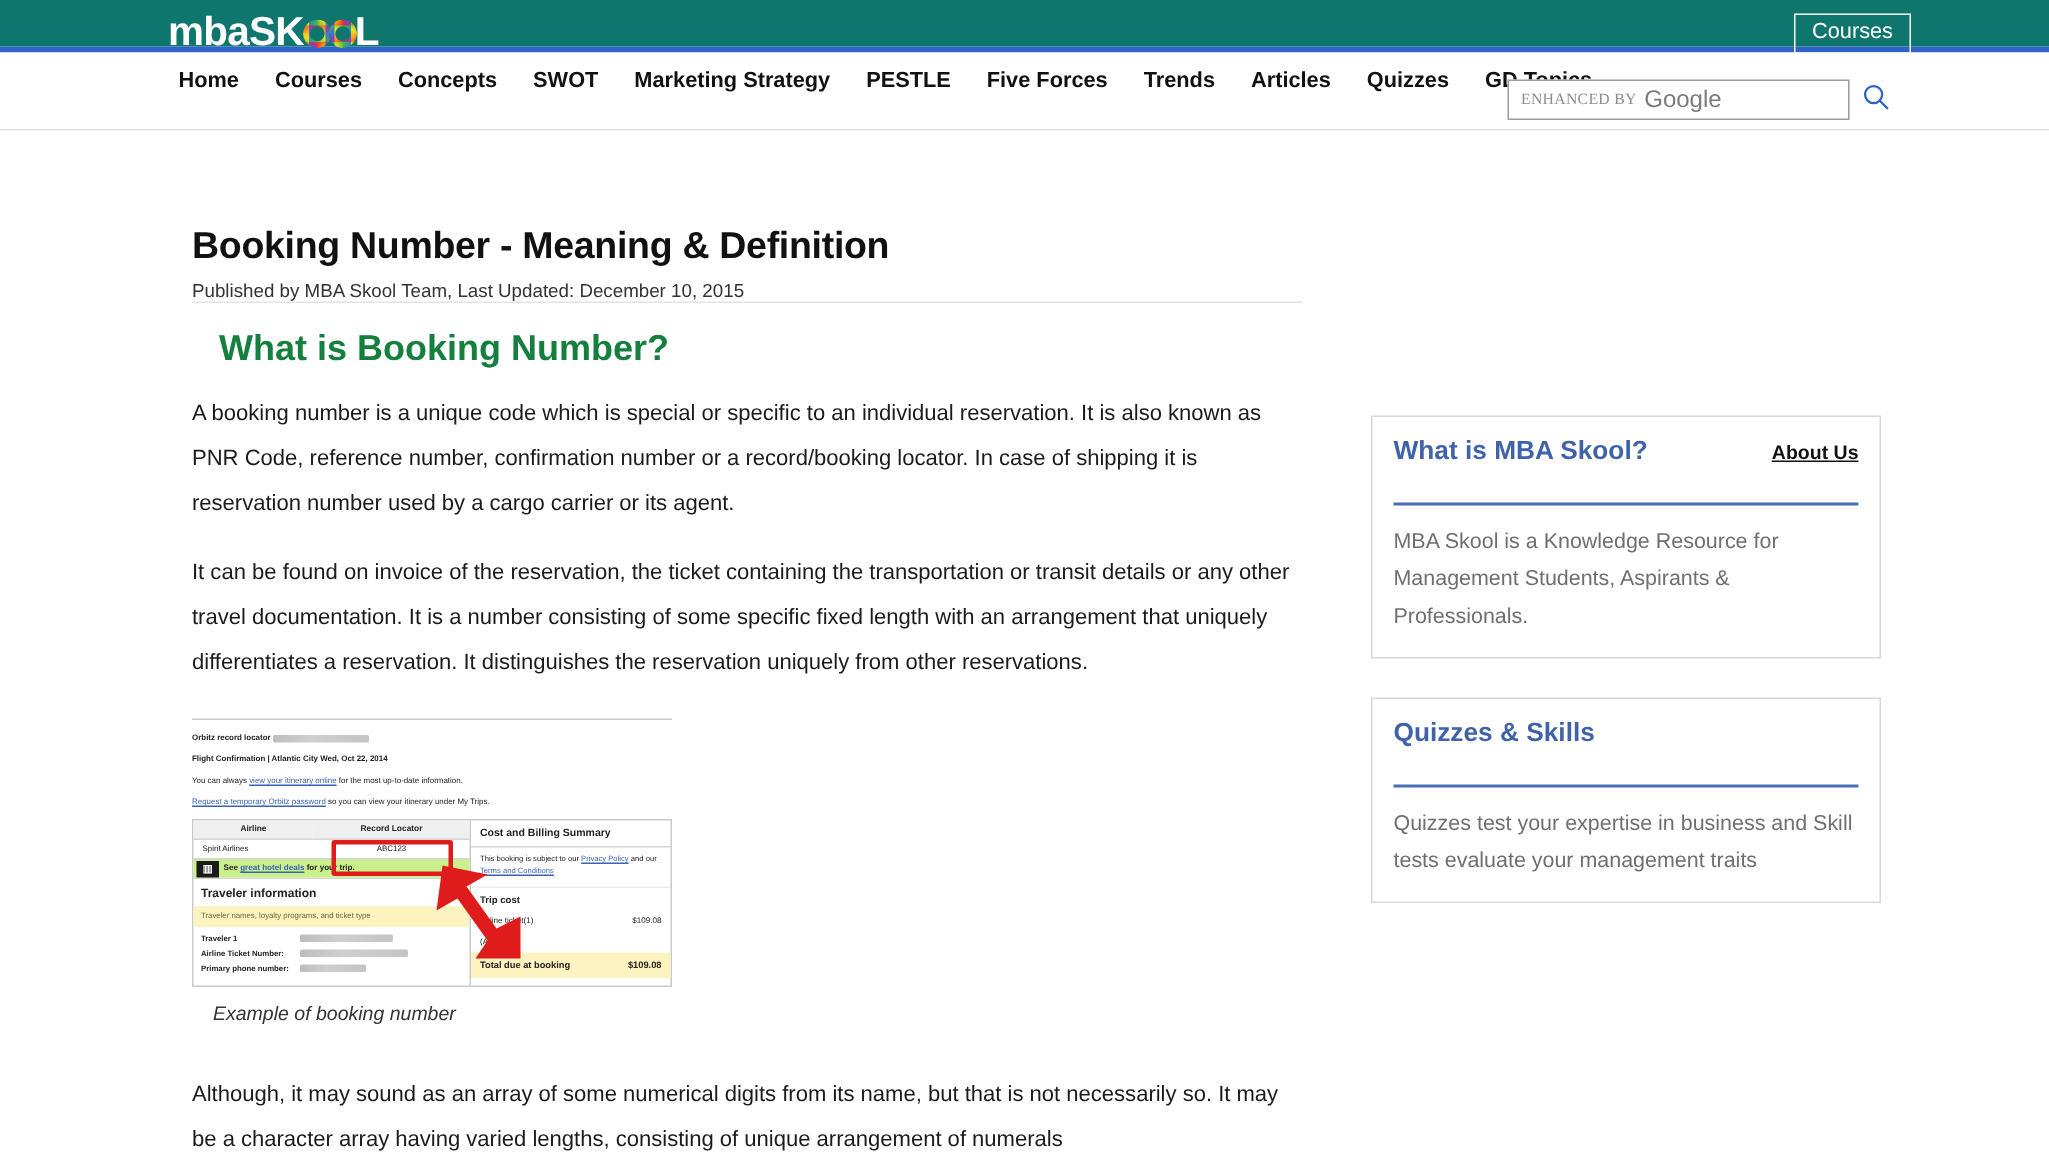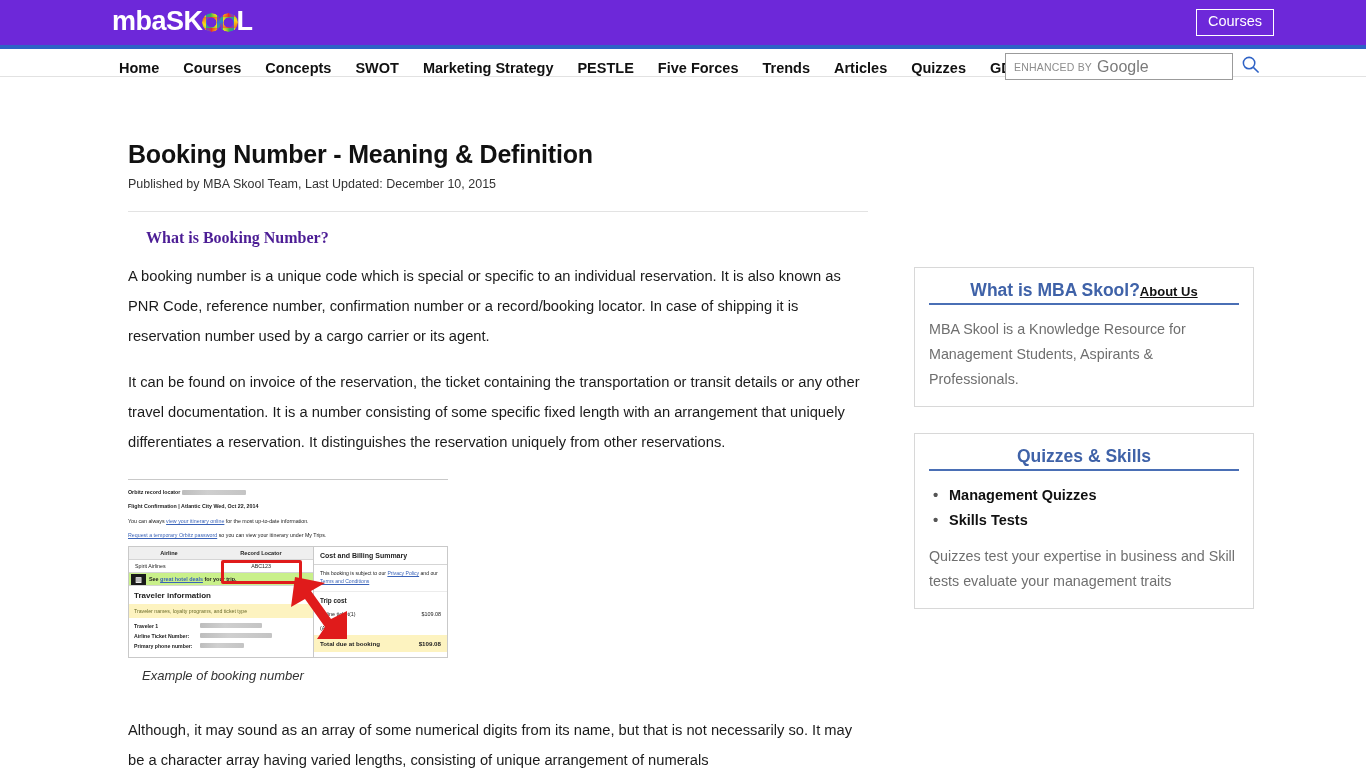--- a/index.html
+++ b/index.html
@@ -8,22 +8,22 @@
     width: 1366px; height: 768px;
     background: #ffffff;
     font-family: "Liberation Sans", sans-serif;
     overflow: hidden;
     color: #222;
   }
 
   
   .topbar {
     position: relative;
-    height: 45px;
-    background: #6d28d9;
+    height: 31px;
+    background: #0f766e;
   }
   .logo {
     position: absolute;
     left: 112px; top: 6px;
     font-size: 27px;
     font-weight: 600;
     color: #ffffff;
     letter-spacing: -0.5px;
     white-space: nowrap;
     font-family: "Liberation Sans", sans-serif;
@@ -63,21 +63,21 @@
     padding: 4px 11px 5px;
     line-height: 1.1;
     cursor: pointer;
     font-family: "Liberation Sans", sans-serif;
   }
   .bluestripe { height: 4px; background: #2e62c6; }
 
   
   .navbar {
     position: relative;
-    height: 28px;
+    height: 52px;
     background: #ffffff;
     border-bottom: 1px solid #e2e2e2;
   }
   .navlinks {
     position: absolute;
     left: 119px; top: 11px;
     display: flex;
     gap: 24px;
     white-space: nowrap;
   }
@@ -99,21 +99,21 @@
     width: 228px; height: 27px;
     border: 1px solid #9b9b9b;
     background: #ffffff;
     display: flex; align-items: center;
     padding-left: 8px;
   }
   .searchbox .ph {
     font-size: 10.5px;
     color: #8d8d8d;
     letter-spacing: .2px;
-    font-family: Liberation Sans, sans-serif;
+    font-family: Liberation Serif, serif;
   }
   .searchbox .gg {
     font-size: 16px;
     color: #7b7b7b;
     margin-left: 5px;
     font-family: "Liberation Sans", sans-serif;
   }
   .search-icon { color: #2e62c6; }
 
   
@@ -134,29 +134,28 @@
     font-size: 25px;
     font-weight: bold;
     margin: 0 0 8px 0;
     color: #111;
     letter-spacing: -0.2px;
   }
   .byline {
     font-size: 12.5px;
     color: #333;
     border-bottom: 1px solid #e3e3e3;
-    padding-bottom: 20px;
+    padding-bottom: 0;
     margin-bottom: 17px;
   }
   h2.section-title {
-    font-size: 16px;
+    font-size: 24px;
     font-weight: bold;
     margin: 0 0 14px 18px;
-    color: #4c1d95;
-    font-family: Liberation Serif, serif;
+    color: #15803d;
   }
   p.body {
     font-size: 14.7px;
     line-height: 30px;
     color: #1b1b1b;
     margin: 0 0 16px 0;
   }
   .figure-caption {
     font-size: 13px;
     font-style: italic;
@@ -243,23 +242,23 @@
   }
   .card {
     border: 1px solid #d8d8d8;
     background: #ffffff;
     margin-bottom: 26px;
     padding: 0 14px 14px;
   }
   .card-head {
     display: flex;
     align-items: baseline;
-    justify-content: center;
+    justify-content: space-between;
     border-bottom: 2px solid #4a6fb5;
-    padding: 12px 0 2px;
+    padding: 12px 0 24px;
     margin-bottom: 12px;
   }
   .card-title {
     font-size: 17.5px;
     font-weight: bold;
     color: #3f62a8;
   }
   .card-action {
     font-size: 13px;
     font-weight: bold;
@@ -441,22 +440,18 @@
         <span class="card-action">About Us</span>
       </div>
       <p class="card-desc">MBA Skool is a Knowledge Resource for Management Students, Aspirants &amp; Professionals.</p>
     </div>
 
 
     <div class="card">
       <div class="card-head">
         <span class="card-title">Quizzes &amp; Skills</span>
       </div>
-      <ul class="card-list">
-        <li>Management Quizzes</li>
-        <li>Skills Tests</li>
-      </ul>
       <p class="card-note">Quizzes test your expertise in business and Skill tests evaluate your management traits</p>
     </div>
 
   </div>
 
 </div>
 
 </body></html>

